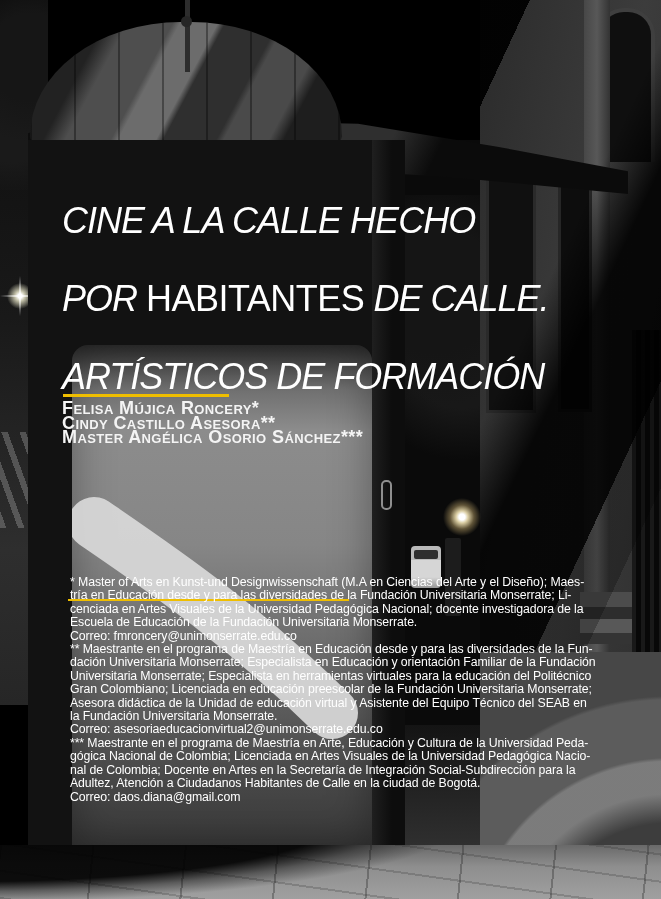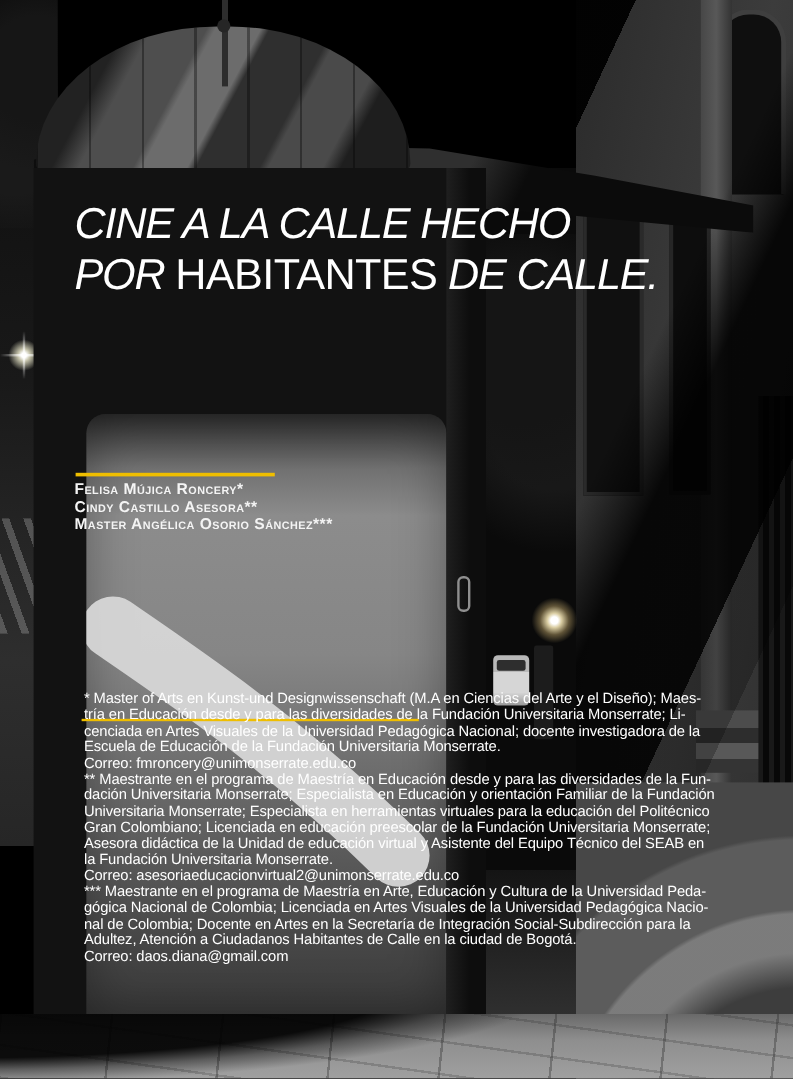--- a/index.html
+++ b/index.html
@@ -90,27 +90,27 @@
   .sidewalk::before{content:"";position:absolute;inset:0;
     background:repeating-linear-gradient(96deg,rgba(40,40,40,.35) 0 2px,transparent 2px 92px),
                repeating-linear-gradient(8deg,rgba(40,40,40,.22) 0 2px,transparent 2px 27px);}
   .sw-shadow{left:0;top:845px;width:440px;height:54px;
     background:radial-gradient(ellipse at -8% -45%,rgba(0,0,0,.92) 0 55%,rgba(0,0,0,.4) 64%,transparent 74%);}
 
   
   .title{left:62px;top:164px;width:540px;color:#fff;font-size:36px;line-height:43px;
     font-style:italic;font-weight:400;letter-spacing:-1px;z-index:5;}
   .title .bold{font-style:normal;font-weight:400;letter-spacing:-.5px;}
-  .t-line{display:block;}
+  .t-line{display:block;margin-top:35px;}
 
   .rule{height:3px;z-index:5;}
   .rule-authors{left:63px;top:394px;width:166px;}
   .rule-footnotes{left:68px;top:599px;width:281px;height:2px;}
 
-  .authors{left:62px;top:401px;z-index:5;color:#f4f4f4;font-size:13px;line-height:14.6px;
+  .authors{left:62px;top:401px;z-index:5;color:#f4f4f4;font-size:18px;line-height:14.6px;
     font-weight:700;font-variant:small-caps;letter-spacing:.4px;}
 
   .footnotes{left:70px;top:576px;width:586px;z-index:5;color:#fff;font-size:12.3px;
     line-height:13.4px;letter-spacing:-.1px;}
   .footnotes p{margin:0;white-space:pre-line;}
 </style>
 </head>
 <body>
 
 <div class="page">
@@ -156,20 +156,21 @@
       <div class="handle"></div>
     </div>
 
     <div class="abs sidewalk"></div>
     <div class="abs sw-shadow"></div>
   </div>
 
   <h1 class="abs title" style="margin:0;">
     <span class="t-line"><span>CINE A LA CALLE HECHO</span></span>
     <span class="t-line"><span>POR </span><span class="bold">HABITANTES</span><span> DE CALLE.</span></span>
+    <span class="t-line"><span>ARTÍSTICOS DE FORMACIÓN</span></span>
   </h1>
 
   <div class="abs rule rule-authors" style="background: rgb(239, 190, 0);"></div>
 
   <div class="abs authors">
     <div>Felisa Mújica Roncery*</div>
     <div>Cindy Castillo Asesora**</div>
     <div>Master Angélica Osorio Sánchez***</div>
   </div>
 

